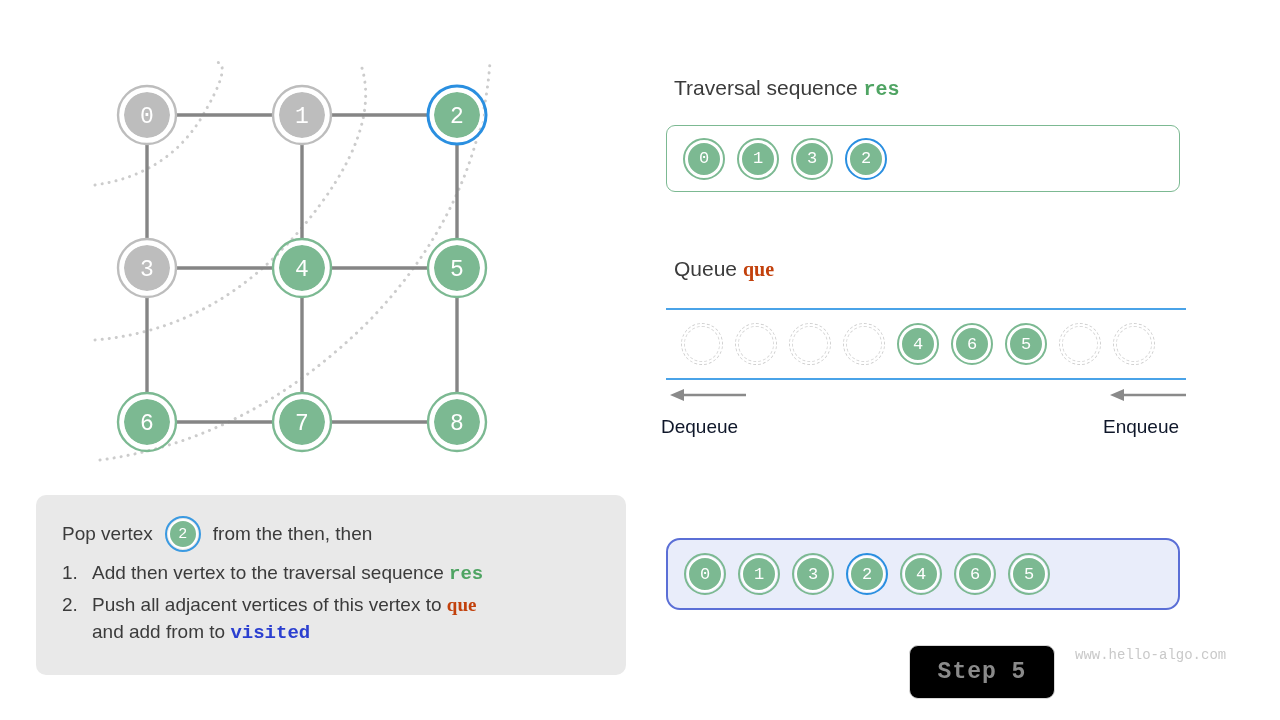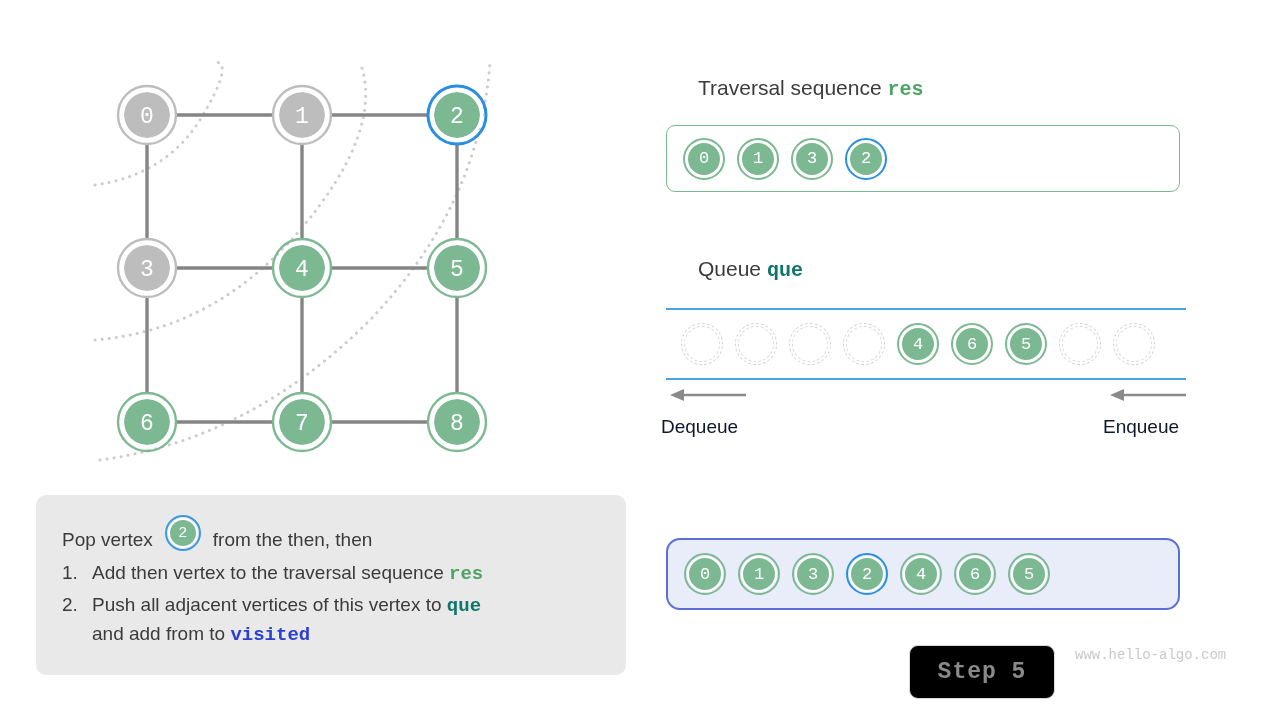--- a/index.html
+++ b/index.html
@@ -17,21 +17,21 @@
   #graph-panel{position:absolute;left:0;top:0;width:640px;height:490px;}
   #graph-svg{position:absolute;left:0;top:0;}
 
   
   #caption-box{
     position:absolute;left:36px;top:495px;width:590px;height:180px;
     background:#e9e9e9;border-radius:10px;box-sizing:border-box;
     padding:22px 26px 0 26px;
   }
   #caption-line1{
-    font-size:19px;color:#3b3b3b;display:flex;align-items:flex-end;
+    font-size:19px;color:#3b3b3b;display:flex;align-items:center;
     height:34px;white-space:nowrap;
   }
   #caption-line1 .mini-node{margin:0 12px;}
   .mini-node{
     position:relative;width:36px;height:36px;flex:0 0 36px;
     display:inline-flex;align-items:center;justify-content:center;
   }
   .mini-node .ring-outer{
     position:absolute;left:0;top:0;width:36px;height:36px;border-radius:50%;
     border:2px solid #3b9ae1;box-sizing:border-box;
@@ -42,26 +42,26 @@
   }
   .mini-node .lbl{
     position:relative;z-index:2;color:#fff;font-size:15px;
     font-family:"Liberation Mono", monospace;
   }
   #caption-list{margin:8px 0 0 0;padding:0;list-style:none;font-size:19px;line-height:27px;}
   #caption-list li{display:flex;margin-bottom:3px;}
   #caption-list .num{width:30px;flex:0 0 30px;color:#3b3b3b;}
   #caption-list .txt{flex:1;}
   .kw-res{color:#4fa463;font-family:"Liberation Mono", monospace;font-weight:bold;}
-  .kw-que{color:#0f766e;font-family:Liberation Mono, monospace;font-weight:bold;}
+  .kw-que{color:#c2410c;font-family:Liberation Serif, serif;font-weight:bold;}
   .kw-visited{color:#2b3fd0;font-family:"Liberation Mono", monospace;font-weight:bold;}
 
   
   #right-col{position:absolute;left:660px;top:0;width:620px;height:720px;}
-  .sect-title{font-size:21px;color:#3b3b3b;margin-left:24px;}
+  .sect-title{font-size:21px;color:#3b3b3b;}
   .sect-title .mono{font-weight:bold;font-size:20px;}
 
   
   #res-title{position:absolute;left:14px;top:76px;}
   #res-box{
     position:absolute;left:6px;top:125px;width:514px;height:67px;
     border:1.6px solid #7cb992;border-radius:9px;box-sizing:border-box;
     display:flex;align-items:center;padding-left:16px;gap:12px;
   }
 

